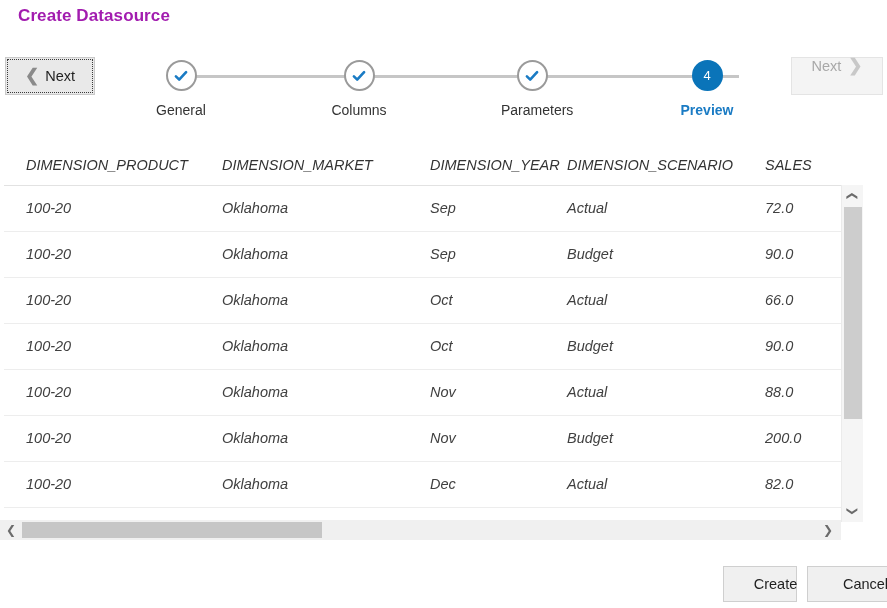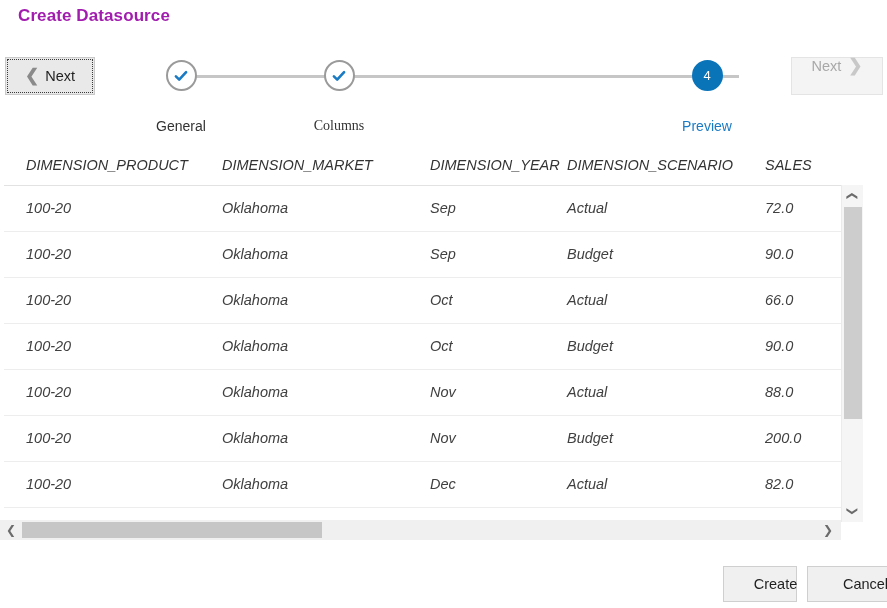--- a/index.html
+++ b/index.html
@@ -131,27 +131,28 @@
     line-height: 1;
   }
   .step-circle .check {
     position: absolute;
     left: 50%;
     top: 50%;
     transform: translate(-50%, -50%);
     display: block;
   }
   .step-label {
-    margin-top: 27px;
+    margin-top: 11px;
     font-size: 14px;
     color: #333333;
     white-space: nowrap;
   }
   .step-label.current {
     color: #1a7bc4;
+    font-weight: bold;
   }
 
   
   .table-wrap {
     position: absolute;
     left: 4px;
     top: 148px;
     width: 887px;
     height: 392px;
     overflow: hidden;
@@ -306,29 +307,37 @@
 
   <div class="step" style="left:0px;">
     <div class="step-circle done">
       <svg class="check" width="17" height="17" viewBox="0 0 17 17">
         <path d="M3.4 8.8 L6.7 12.1 L13.6 4.6" fill="none" stroke="#1a7bc4" stroke-width="2.6" stroke-linecap="round" stroke-linejoin="round"></path>
       </svg>
     </div>
     <div class="step-label">General</div>
   </div>
 
-  <div class="step" style="left:158px;font-family:Liberation Serif, serif;">
+  <div class="step" style="left:178px;">
     <div class="step-circle done">
       <svg class="check" width="17" height="17" viewBox="0 0 17 17">
         <path d="M3.4 8.8 L6.7 12.1 L13.6 4.6" fill="none" stroke="#1a7bc4" stroke-width="2.6" stroke-linecap="round" stroke-linejoin="round"></path>
       </svg>
     </div>
     <div class="step-label">Columns</div>
   </div>
 
+  <div class="step" style="left:351px;">
+    <div class="step-circle done">
+      <svg class="check" width="17" height="17" viewBox="0 0 17 17">
+        <path d="M3.4 8.8 L6.7 12.1 L13.6 4.6" fill="none" stroke="#1a7bc4" stroke-width="2.6" stroke-linecap="round" stroke-linejoin="round"></path>
+      </svg>
+    </div>
+    <div class="step-label">Parameters</div>
+  </div>
 
   <div class="step" style="left:526px;">
     <div class="step-circle active">
       <span class="num">4</span>
     </div>
     <div class="step-label current">Preview</div>
   </div>
 </div>
 
 <div class="table-wrap">

